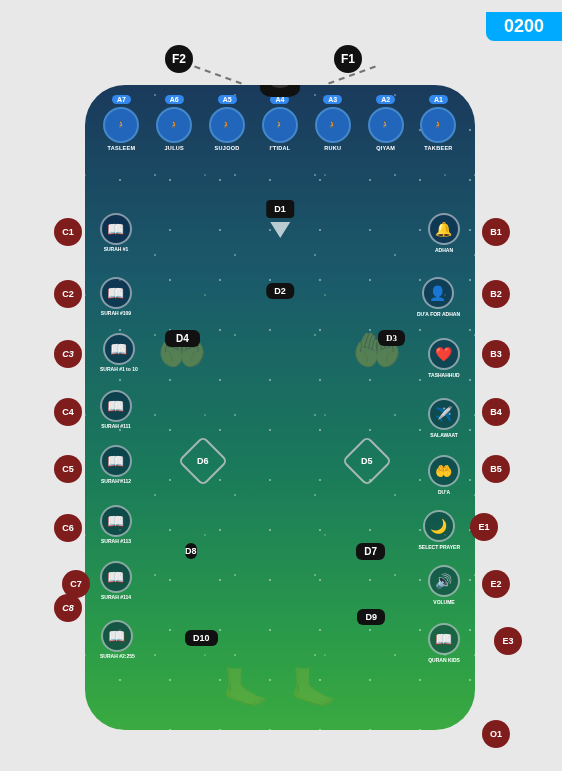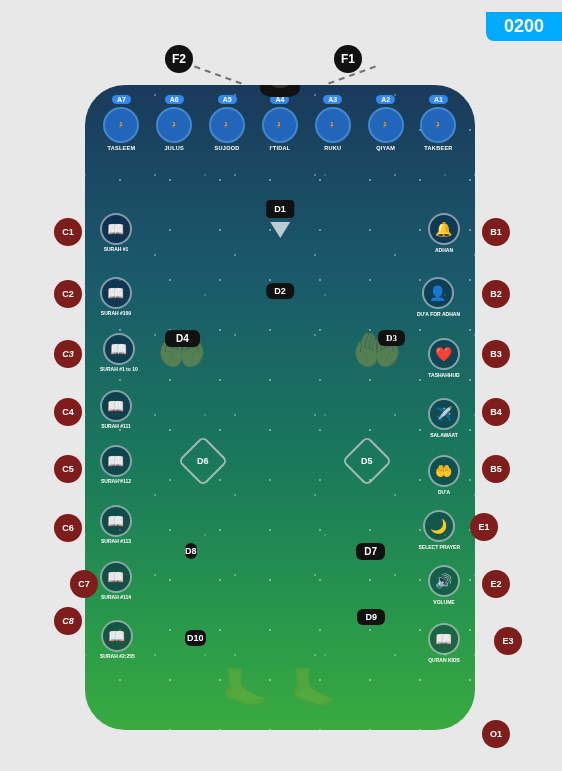--- a/index.html
+++ b/index.html
@@ -175,22 +175,22 @@
       z-index: 10;
     }
 
     
     .c1 { left: 54px; top: 218px; }
     .c2 { left: 54px; top: 280px; }
     .c3 { left: 54px; top: 340px; font-style: italic; }
     .c4 { left: 54px; top: 398px; }
     .c5 { left: 54px; top: 455px; }
     .c6 { left: 54px; top: 514px; }
-    .c7 { left: 70px; top: 570px; }
-    .c8 { left: 54px; top: 607px; font-style: italic; }
+    .c7 { left: 62px; top: 570px; }
+    .c8 { left: 54px; top: 594px; font-style: italic; }
 
     
     .b1 { right: 52px; top: 218px; }
     .b2 { right: 52px; top: 280px; }
     .b3 { right: 52px; top: 340px; }
     .b4 { right: 52px; top: 398px; }
     .b5 { right: 52px; top: 455px; }
     .e1 { right: 64px; top: 513px; }
     .e2 { right: 52px; top: 570px; }
     .e3 { right: 40px; top: 627px; }
@@ -469,21 +469,21 @@
     </div>
 
     <div class="surah-btn" style="left:15px; top:535px;">
       <div class="circle-s">
           <span class="book-icon">📖</span>
         </div>
       <div class="lbl">SURAH #2:255</div>
     </div>
 
     <div style="position:absolute; left:100px; top:545px; z-index:5;">
-      <div style="background:#111; color:white; font-size:9px; font-weight:bold; padding:3px 2px; border-radius:6px;">D10</div>
+      <div style="background:#111; color:white; font-size:9px; font-weight:bold; padding:3px 8px; border-radius:6px;">D10</div>
     </div>
 
     <div style="position:absolute; right:90px; top:524px; z-index:5;">
       <div style="background:#111; color:white; font-size:9px; font-weight:bold; padding:3px 8px; border-radius:6px;">D9</div>
     </div>
 
     <div style="position:absolute; top:220px; left:0; right:0; height:90px; display:flex; align-items:center; justify-content:space-around; z-index:3; opacity:0.25;">
       <span style="font-size:40px; color:white;">🤲</span>
       <span style="font-size:40px; color:white;">🤲</span>
     </div>

